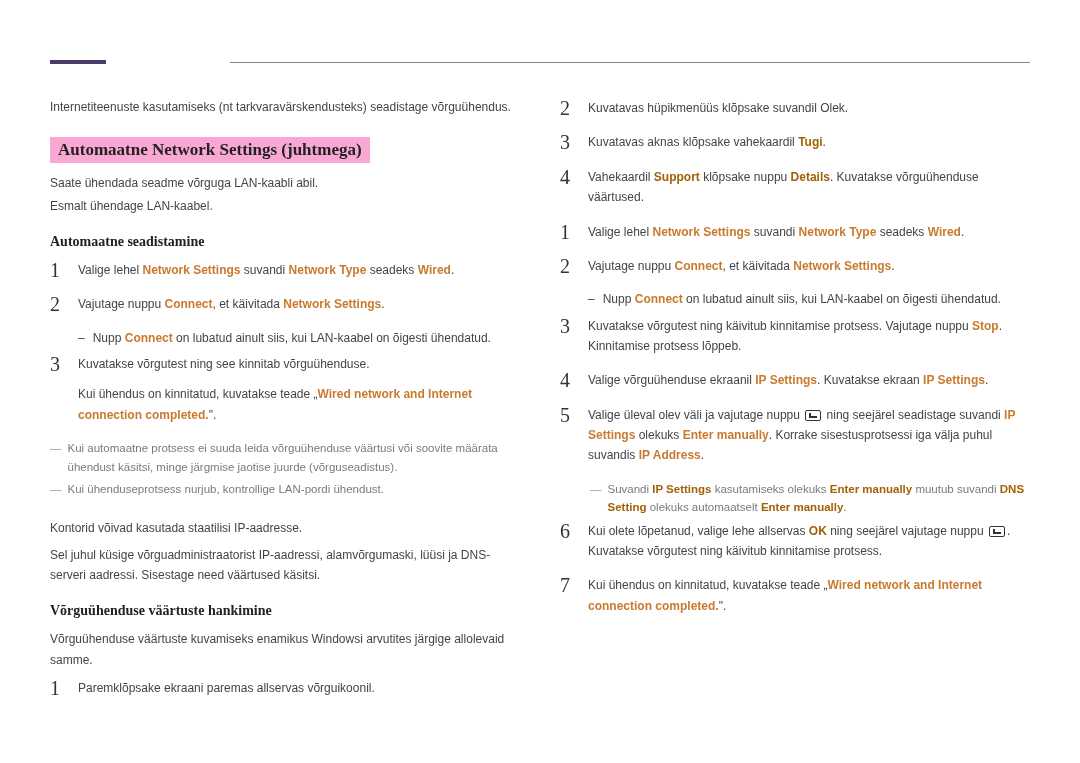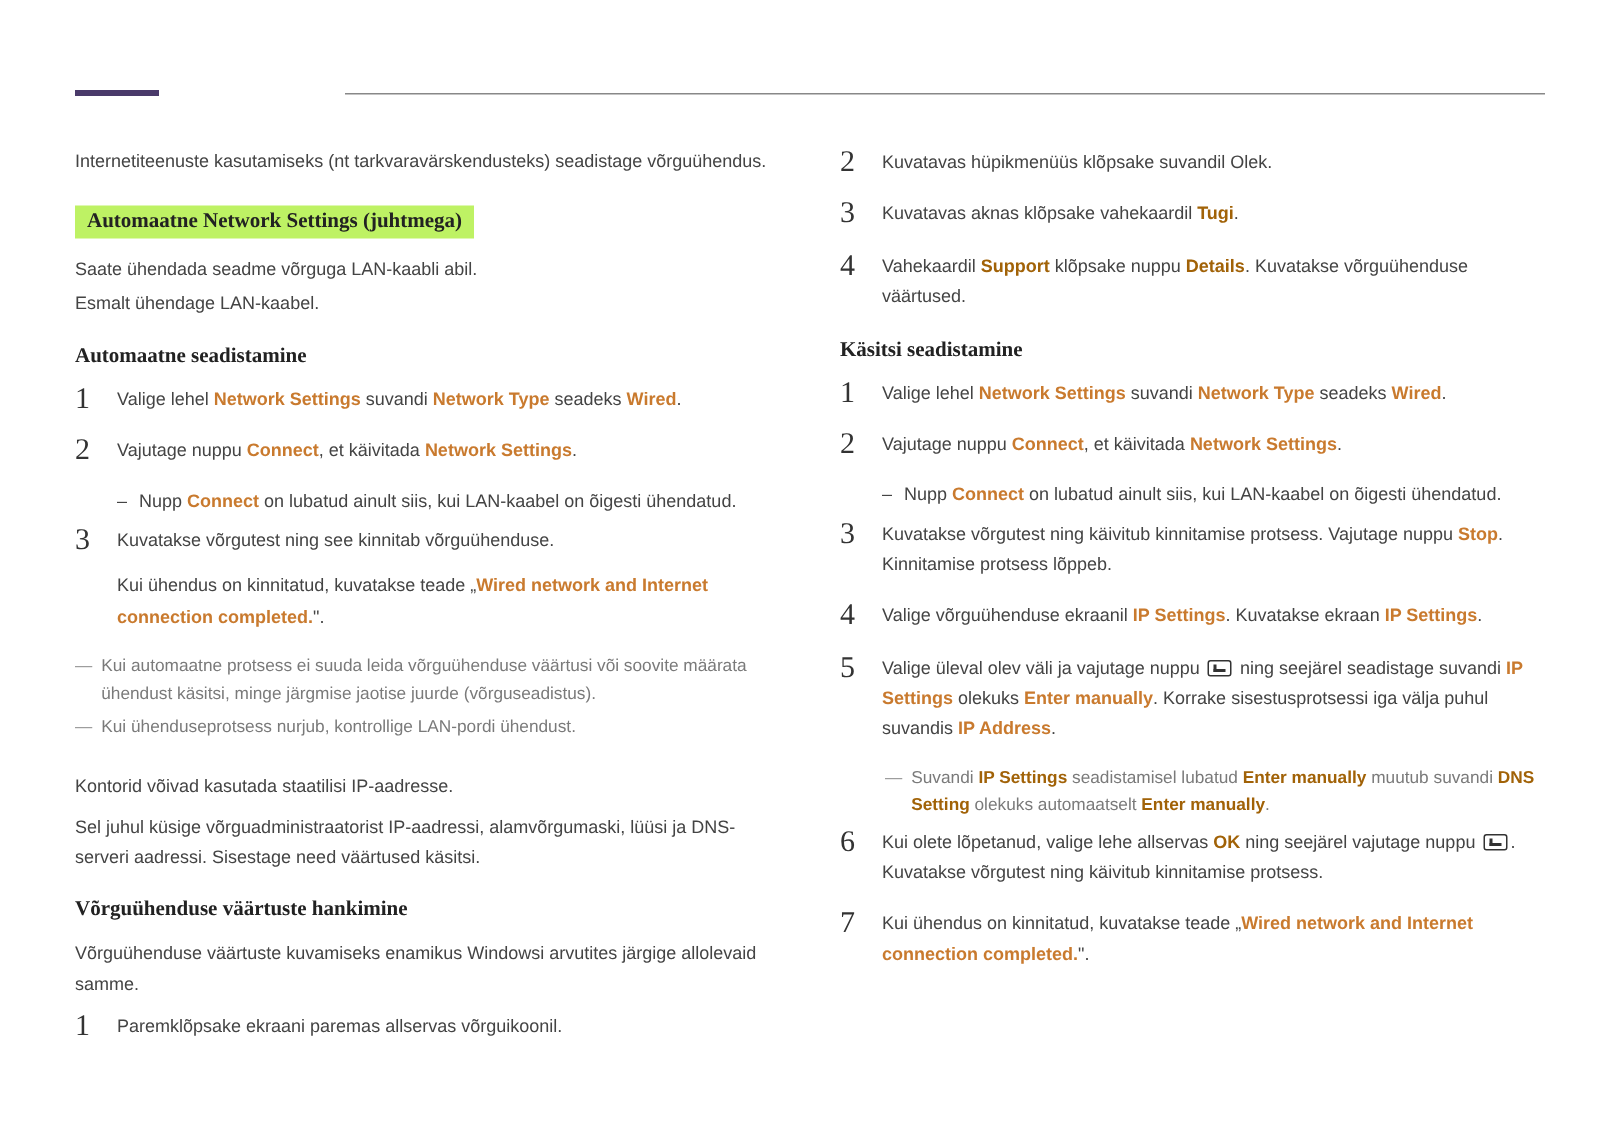--- a/index.html
+++ b/index.html
@@ -28,24 +28,24 @@
   }
   .cols {
     display: flex;
     gap: 40px;
     margin-top: 48px;
   }
   .col { flex: 1; }
   .intro { font-size: 12px; line-height: 1.6; margin-bottom: 20px; color: #444; }
   .h2 {
     display: inline-block;
-    background: #bef264;
+    background: #f9a8d4;
     color: #222;
     font-family: Georgia, "Times New Roman", serif;
-    font-size: 14px;
+    font-size: 17px;
     font-weight: 600;
     padding: 3px 8px;
     margin-bottom: 10px;
   }
   .body-text { font-size: 12px; line-height: 1.7; color: #444; margin-bottom: 2px; }
   .h3 {
     font-family: Georgia, "Times New Roman", serif;
     font-weight: 700;
     font-size: 14px;
     color: #222;
@@ -185,21 +185,20 @@
         </div>
       </div>
 
       <div class="step">
         <div class="step-num">4</div>
         <div class="step-body">
           <span>Vahekaardil </span><span class="bold">Support</span><span> klõpsake nuppu </span><span class="bold">Details</span><span>. Kuvatakse võrguühenduse väärtused.</span>
         </div>
       </div>
 
-      <h3 class="h3">Käsitsi seadistamine</h3>
 
       <div class="step">
         <div class="step-num">1</div>
         <div class="step-body">
           <span>Valige lehel </span><span class="orange">Network Settings</span><span> suvandi </span><span class="orange">Network Type</span><span> seadeks </span><span class="orange">Wired</span><span>.</span>
         </div>
       </div>
 
       <div class="step">
         <div class="step-num">2</div>
@@ -226,21 +225,21 @@
       </div>
 
       <div class="step">
         <div class="step-num">5</div>
         <div class="step-body">
           <span>Valige üleval olev väli ja vajutage nuppu </span><span class="icon-box"></span><span> ning seejärel seadistage suvandi </span><span class="orange">IP Settings</span><span> olekuks </span><span class="orange">Enter manually</span><span>. Korrake sisestusprotsessi iga välja puhul suvandis </span><span class="orange">IP Address</span><span>.</span>
         </div>
       </div>
       <div class="em-dash-note em-dash-note-indent">
         <div>
-          <span>Suvandi </span><span class="bold">IP Settings</span><span> seadistamisel lubatud </span><span class="bold">Enter manually</span><span> muutub suvandi </span><span class="bold">DNS Setting</span><span> olekuks automaatselt </span><span class="bold">Enter manually</span><span>.</span>
+          <span>Suvandi </span><span class="bold">IP Settings</span><span> kasutamiseks olekuks </span><span class="bold">Enter manually</span><span> muutub suvandi </span><span class="bold">DNS Setting</span><span> olekuks automaatselt </span><span class="bold">Enter manually</span><span>.</span>
         </div>
       </div>
 
       <div class="step">
         <div class="step-num">6</div>
         <div class="step-body">
           <span>Kui olete lõpetanud, valige lehe allservas </span><span class="bold">OK</span><span> ning seejärel vajutage nuppu </span><span class="icon-box"></span><span>. Kuvatakse võrgutest ning käivitub kinnitamise protsess.</span>
         </div>
       </div>
 

